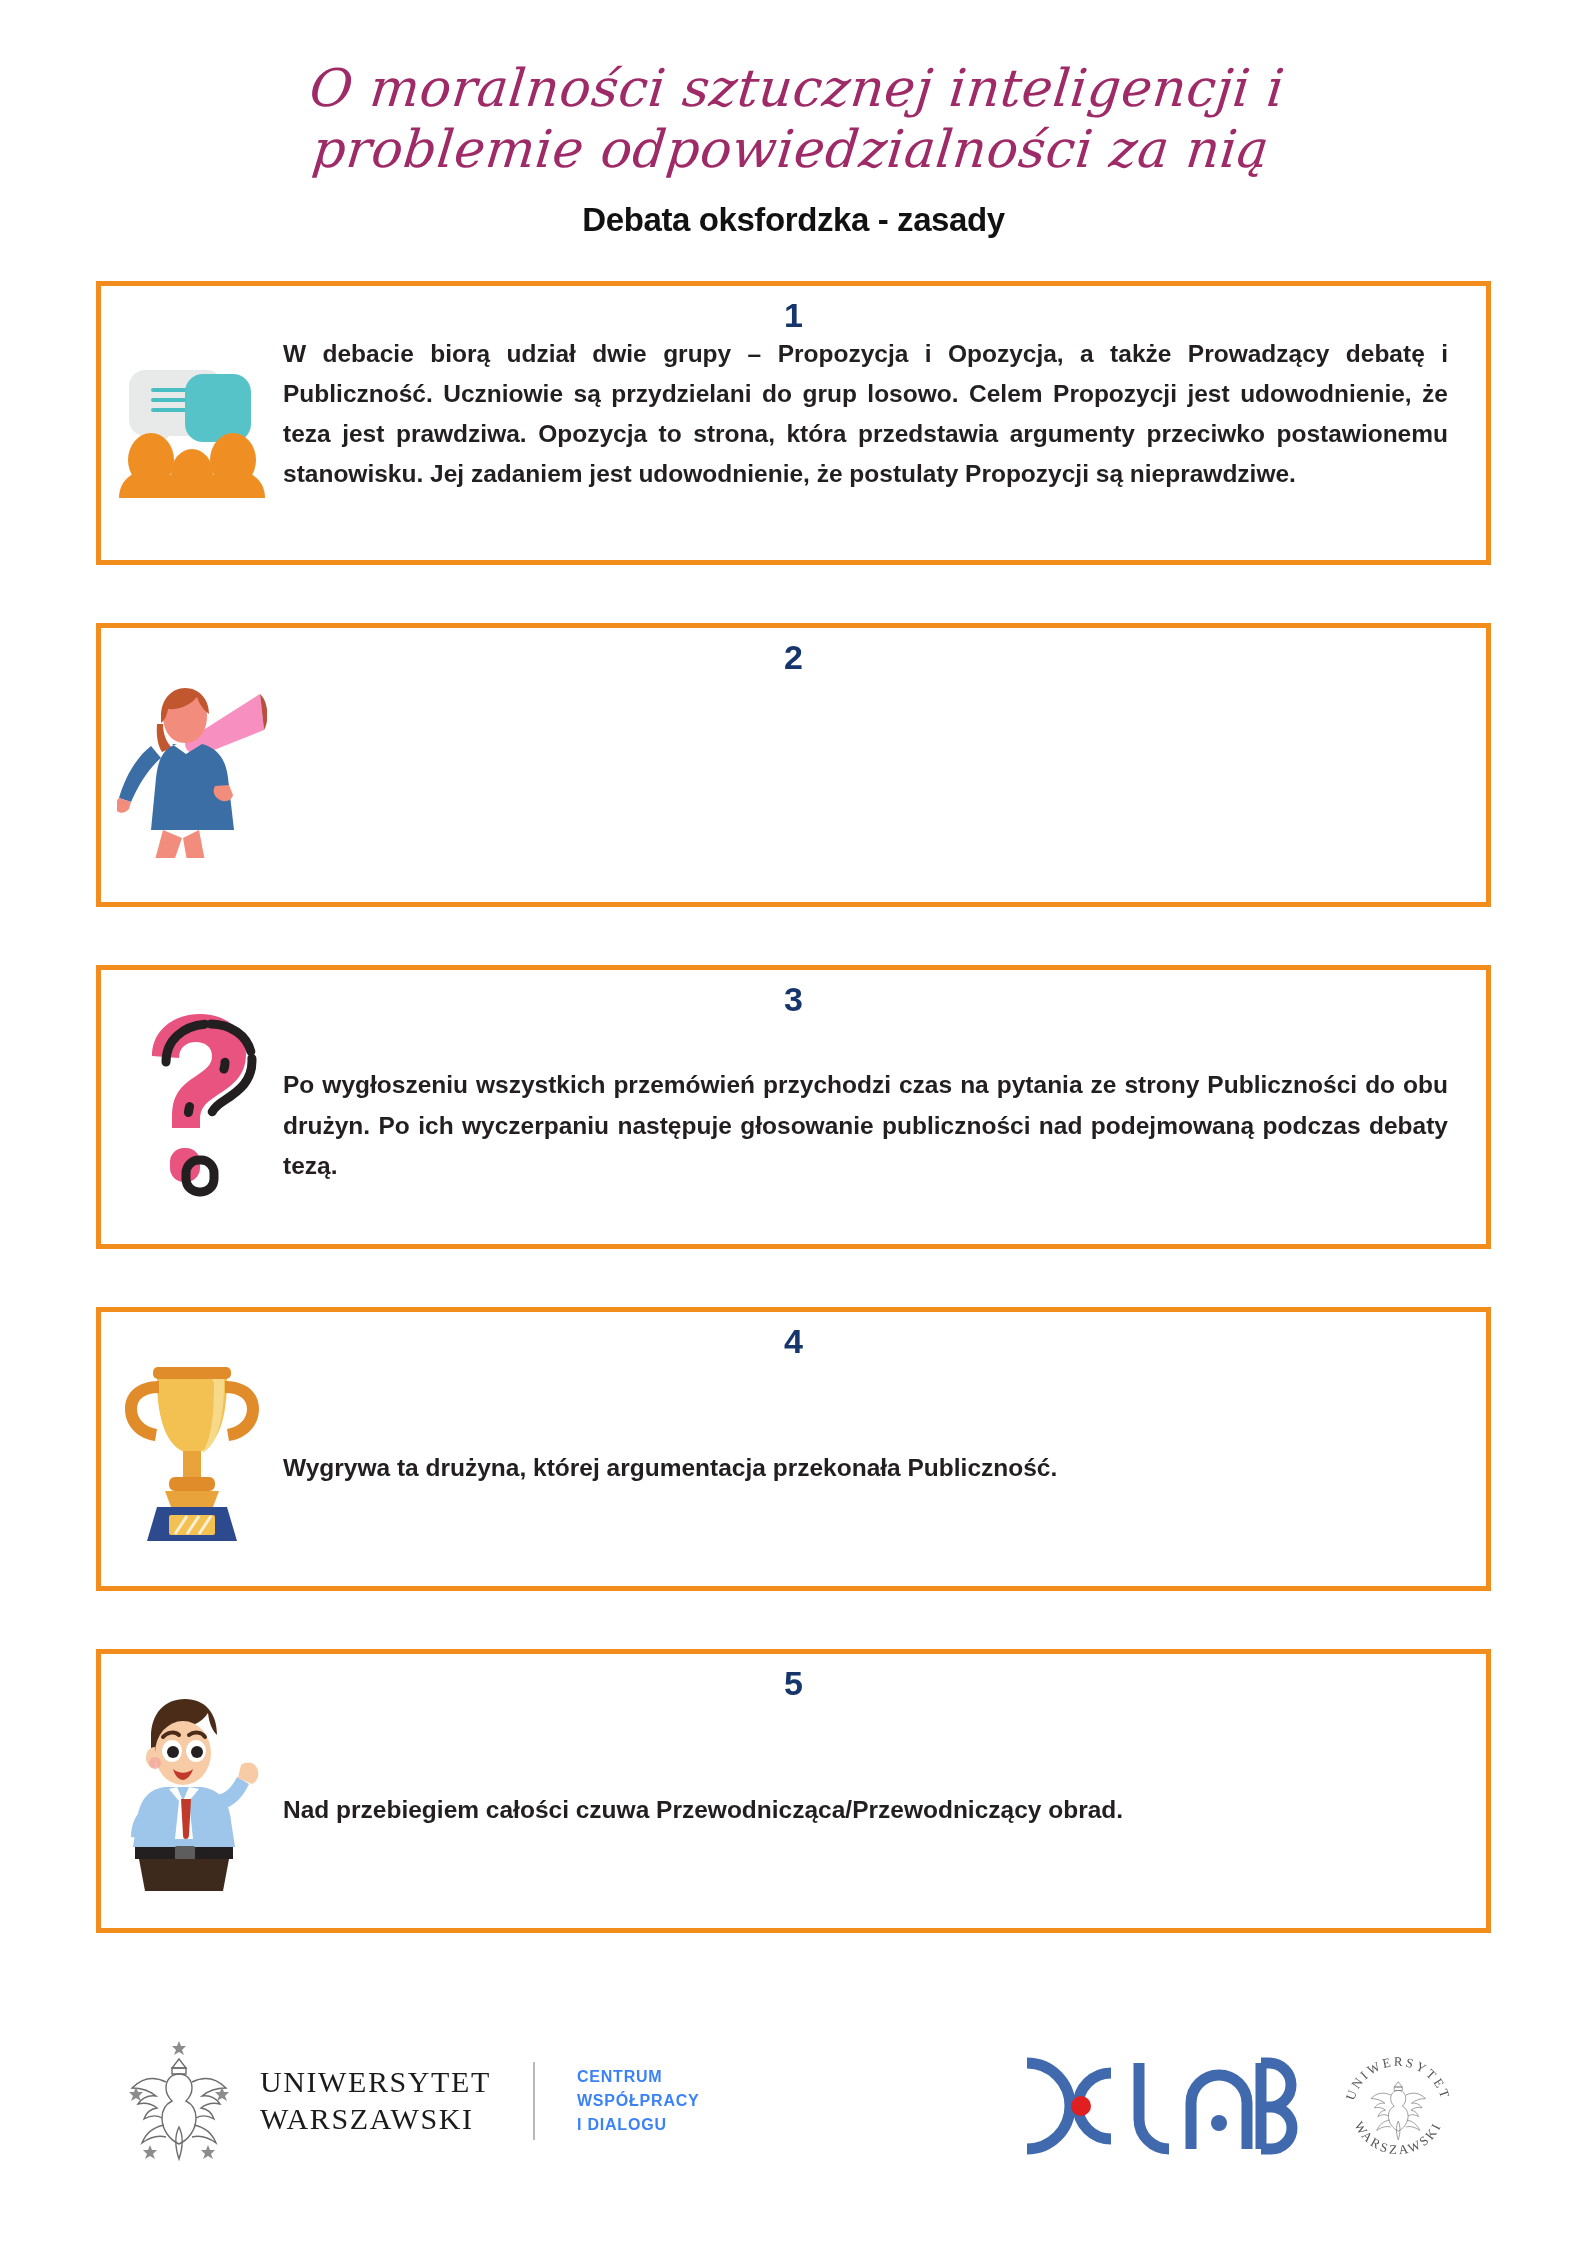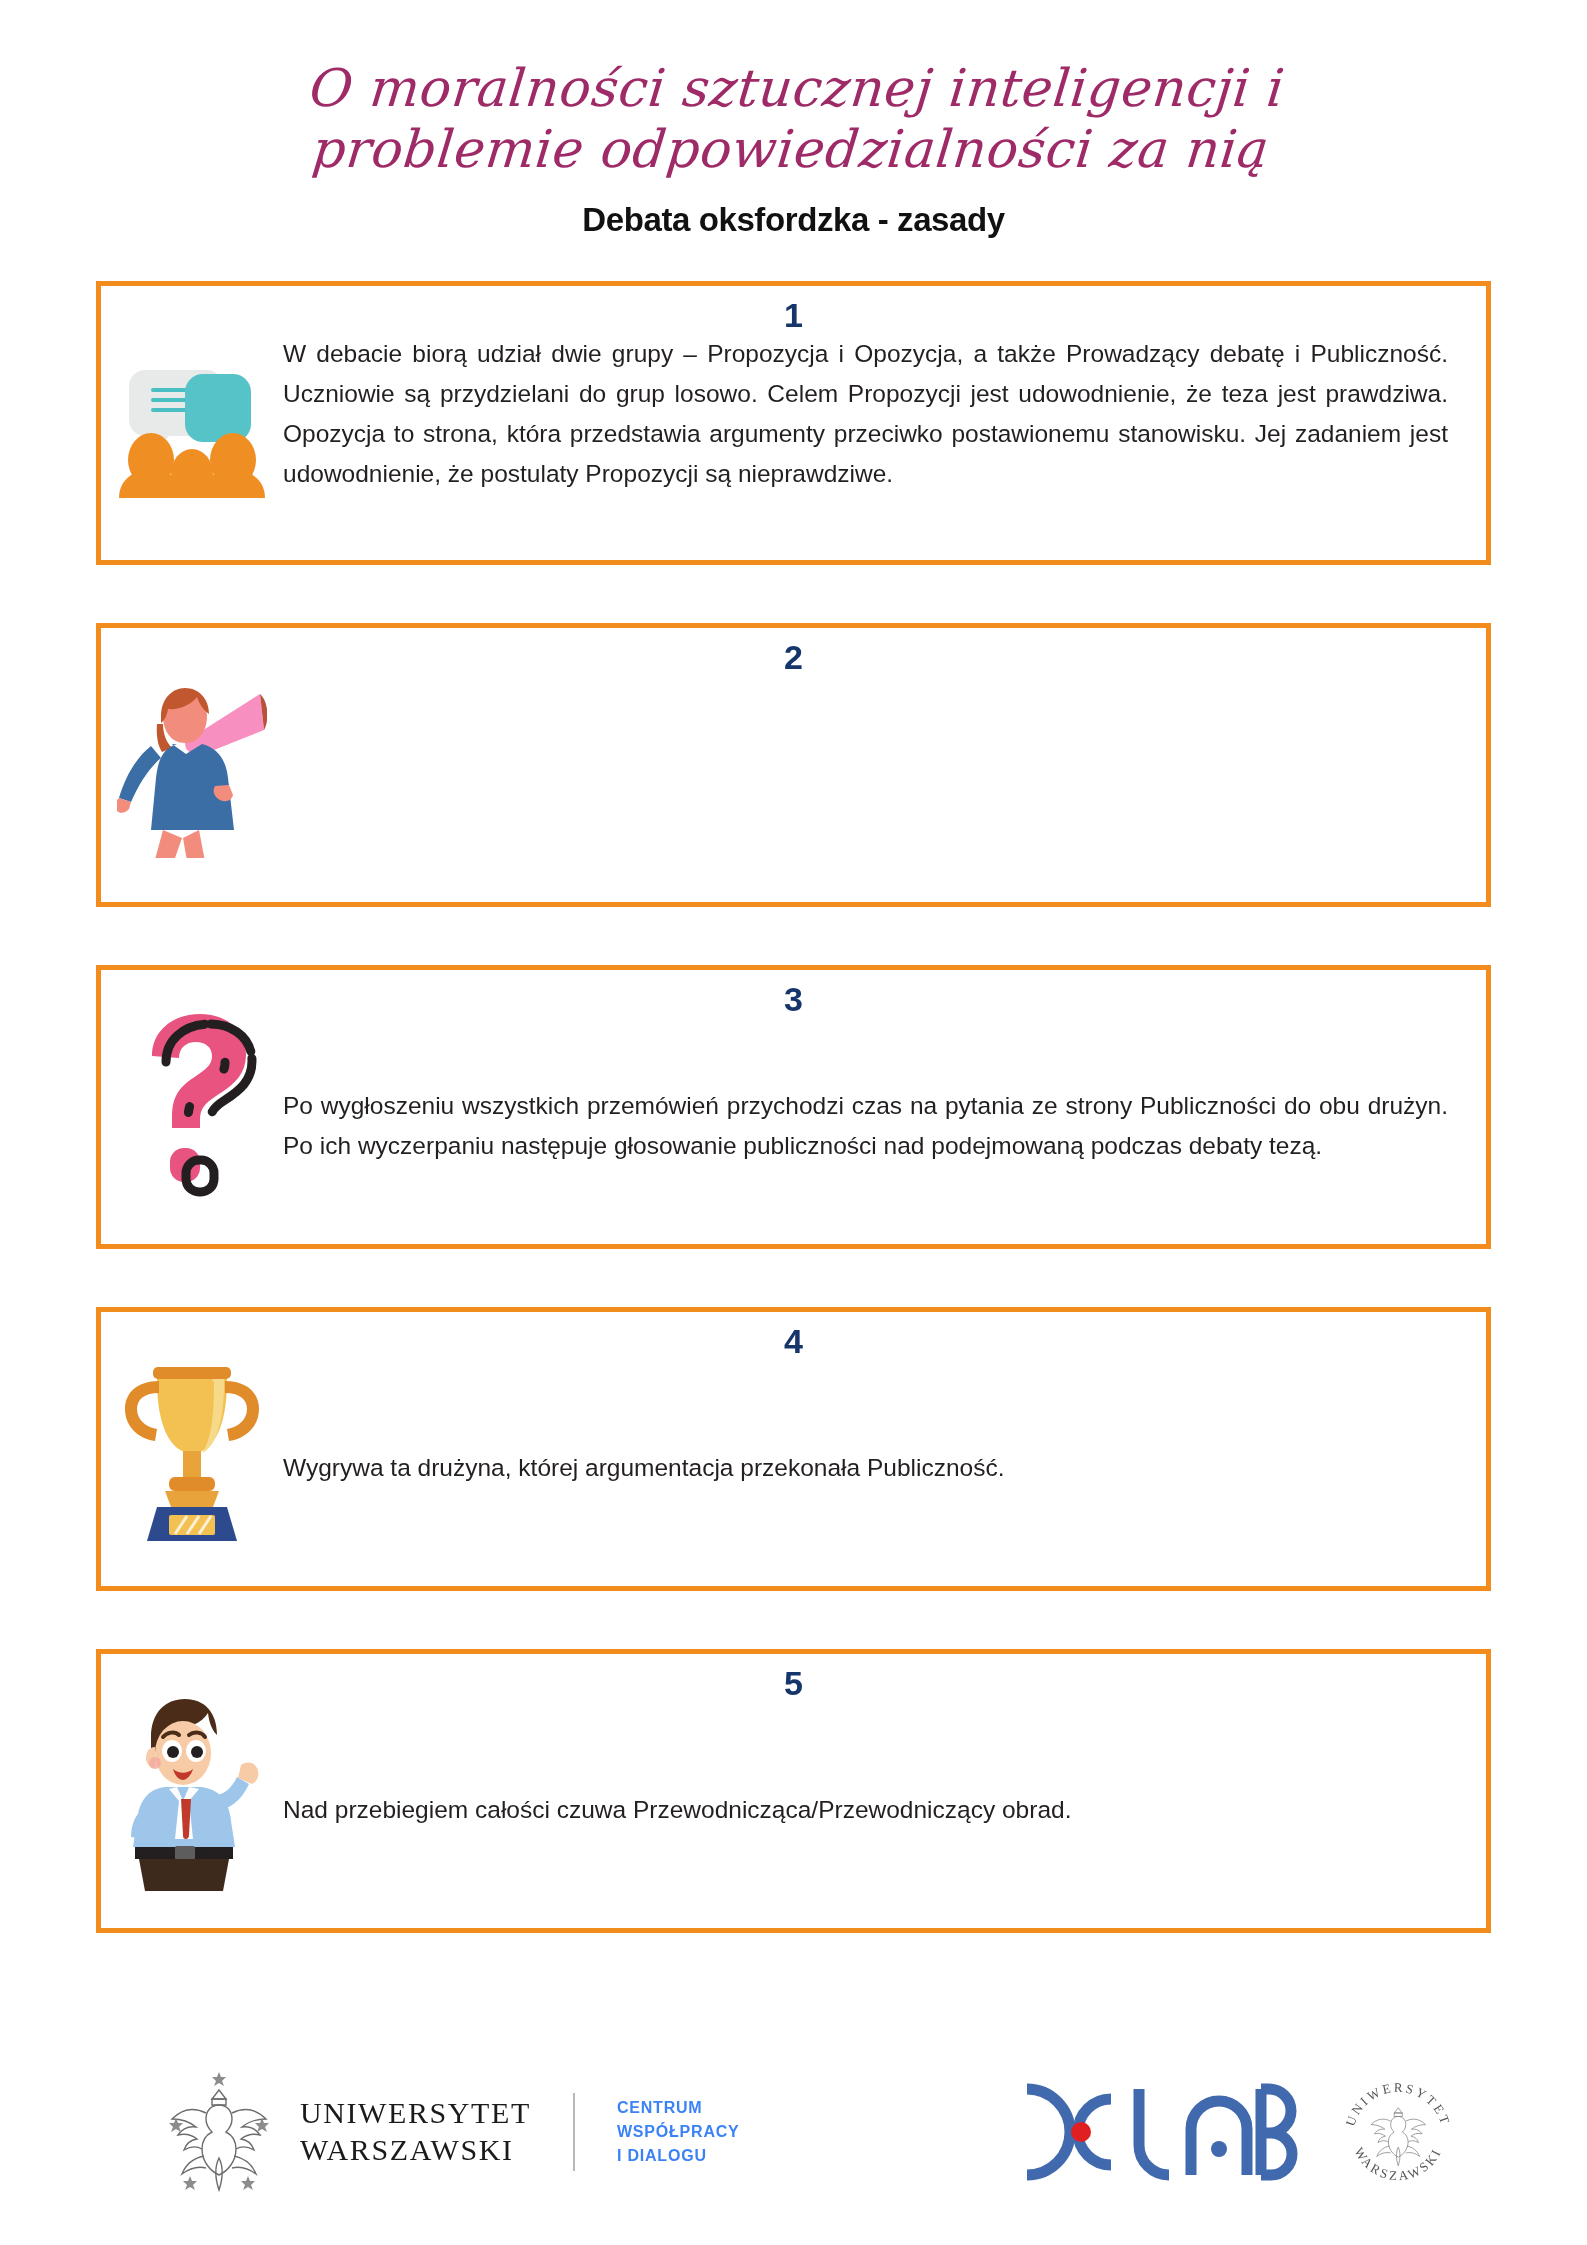--- a/index.html
+++ b/index.html
@@ -99,38 +99,38 @@
     padding: 52px 38px 14px 14px;
     box-sizing: border-box;
   }
   .rule-text p {
     margin: 0;
     font-size: 24.5px;
     line-height: 1.64;
     color: #231f20;
     text-align: justify;
     font-family: "Liberation Sans", sans-serif;
+    font-weight: bold;
   }
   .rule-box.b4 .rule-text p,
   .rule-box.b5 .rule-text p { text-align: left; }
   .rule-box.b1 .rule-text { align-items: flex-start; padding-top: 48px; }
   .rule-box.b1 .rule-icon { align-items: center; }
 
   
   .footer {
     position: absolute;
     left: 0;
     right: 0;
     bottom: 18px;
     height: 190px;
     display: flex;
-    align-items: center;
+    align-items: flex-start;
     padding: 0 120px;
     box-sizing: border-box;
-    margin-left: 40px;
   }
   .footer-left {
     display: flex;
     align-items: center;
     gap: 22px;
     flex: 0 0 auto;
   }
   .uw-wordmark {
     font-family: "Liberation Serif", serif;
     font-size: 30px;

